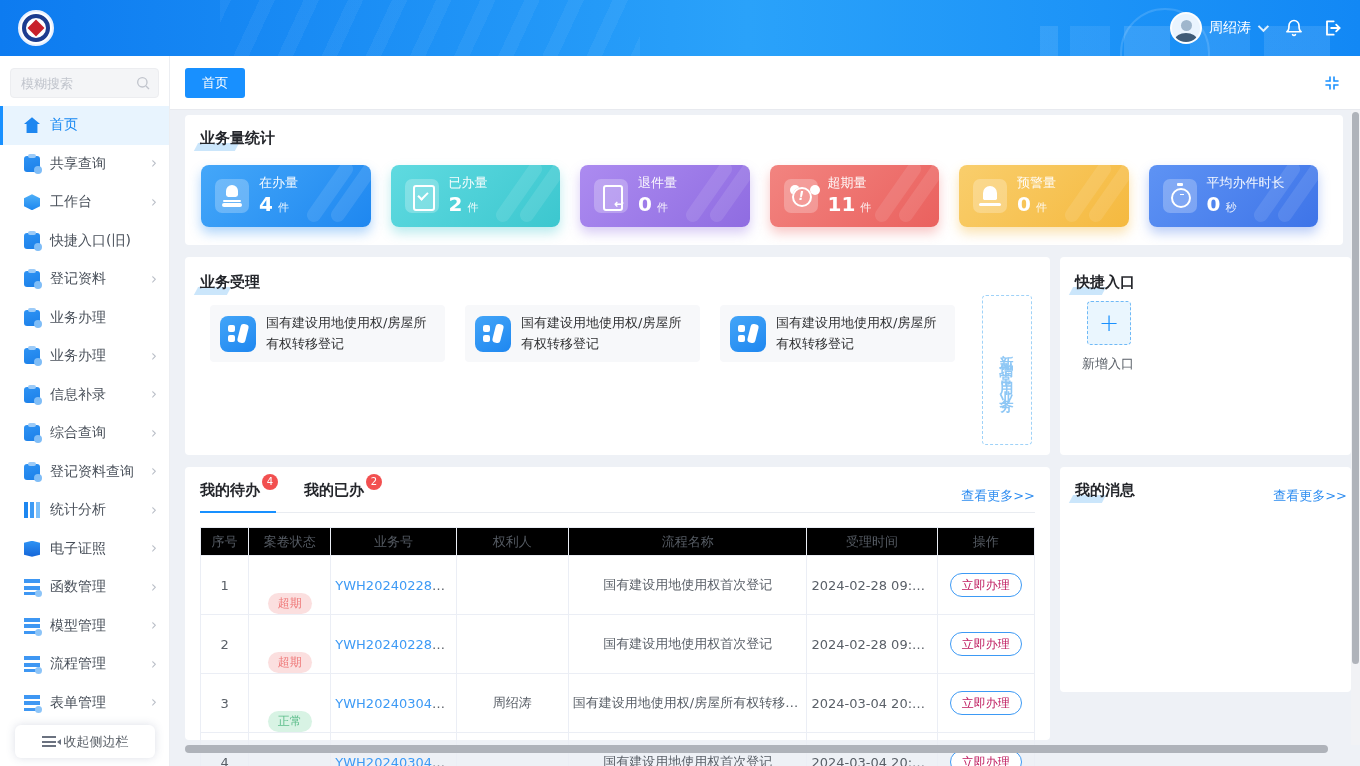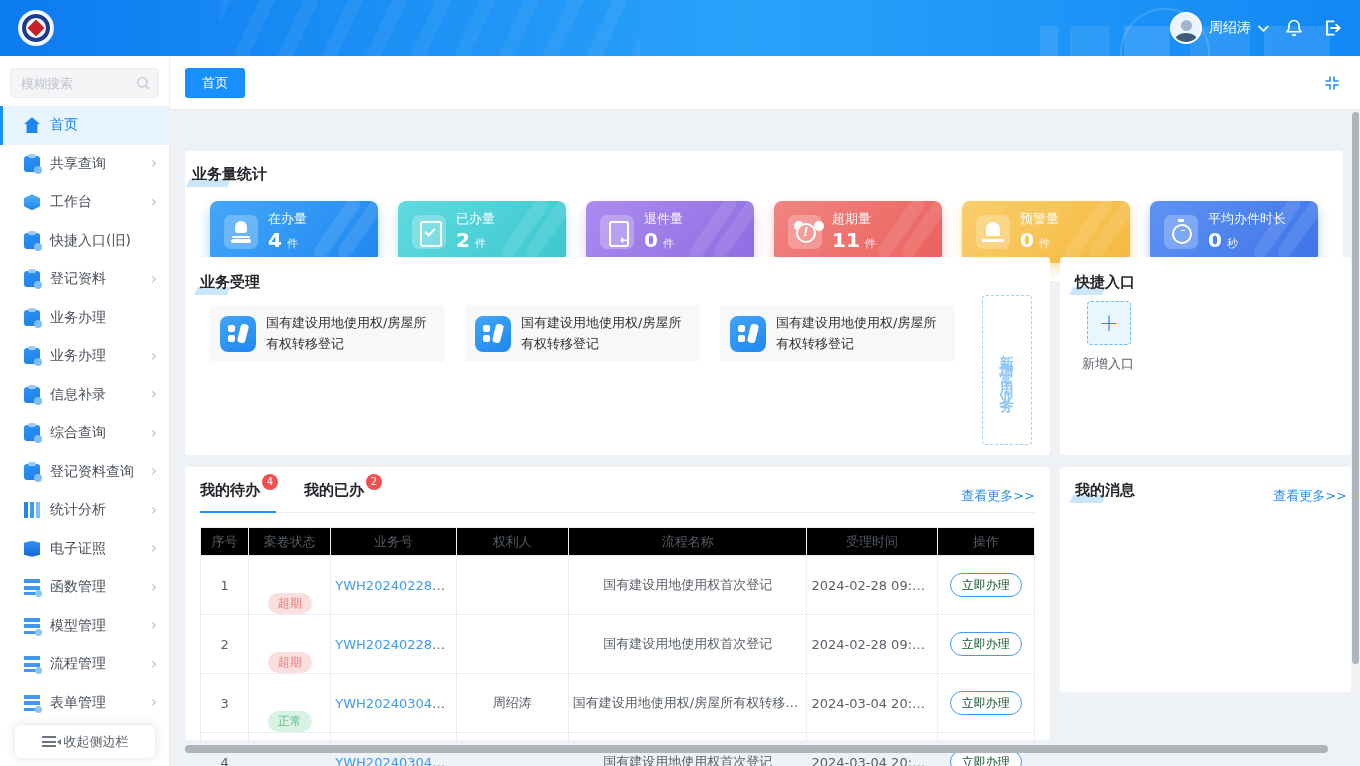--- a/index.html
+++ b/index.html
@@ -55,22 +55,22 @@
   .tab-home{background:#1890FF;color:#fff;font-size:13px;padding:6px 17px;border-radius:3px;cursor:pointer;}
   .fs-ic{margin-left:auto;cursor:pointer;}
 
   .content{position:absolute;top:54px;left:0;right:9px;bottom:21px;}
   .card{position:absolute;background:#fff;border-radius:4px;}
   .sec-title{position:relative;display:inline-block;font-size:15px;font-weight:bold;color:#24262B;z-index:1;}
   .sec-title::after{content:"";position:absolute;left:-4px;bottom:-3px;width:55%;height:8px;background:#CBE6FB;transform:skewX(-28deg);z-index:-1;}
   .more-link{position:absolute;top:20px;font-size:13px;color:#2D8CF0;cursor:pointer;text-decoration:none;}
 
   
-  .stats-card{left:15px;top:5px;right:8px;height:130px;padding:14px 7px;margin-top:36px;}
-  .stat-row{position:absolute;left:25px;right:25px;top:50px;display:flex;gap:20px;}
+  .stats-card{left:15px;top:5px;right:8px;height:130px;padding:14px 15px;}
+  .stat-row{position:absolute;left:16px;right:25px;top:50px;display:flex;gap:20px;}
   .stat{flex:1;height:62px;border-radius:8px;display:flex;align-items:center;padding:0 0 0 14px;position:relative;overflow:hidden;color:#fff;}
   .stat::before,.stat::after{content:"";position:absolute;width:14px;height:70px;background:rgba(255,255,255,.10);border-radius:7px;transform:rotate(35deg);top:-8px;}
   .stat::before{right:34px;}
   .stat::after{right:10px;}
   .c-blue {background:linear-gradient(135deg,#44A7F9,#1E87F0);box-shadow:0 6px 12px rgba(30,135,240,.35);}
   .c-teal {background:linear-gradient(135deg,#5FDAE0,#3CC7CF);box-shadow:0 6px 12px rgba(60,199,207,.35);}
   .c-purple{background:linear-gradient(135deg,#AC8BF0,#8F6CE1);box-shadow:0 6px 12px rgba(143,108,225,.35);}
   .c-red  {background:linear-gradient(135deg,#F28480,#EA615E);box-shadow:0 6px 12px rgba(234,97,94,.35);}
   .c-amber{background:linear-gradient(135deg,#F9CE6C,#F5B93F);box-shadow:0 6px 12px rgba(245,185,63,.4);}
   .c-blue2{background:linear-gradient(135deg,#5E93F4,#3E74E8);box-shadow:0 6px 12px rgba(62,116,232,.35);}
@@ -117,21 +117,21 @@
   .ttab{position:relative;font-size:15px;font-weight:bold;color:#24262B;cursor:pointer;}
   .ttab.active::after{content:"";position:absolute;left:0;bottom:-13px;height:2.5px;width:100%;background:#1890FF;}
   .tbadge{display:inline-block;min-width:16px;height:16px;line-height:16px;border-radius:9px;background:#F25050;color:#fff;font-size:10px;font-weight:normal;text-align:center;padding:0 3px;vertical-align:top;position:relative;top:-7px;left:2px;}
   table{border-collapse:collapse;width:100%;margin-top:14px;table-layout:fixed;}
   th,td{border:1px solid #EBEEF5;font-weight:normal;text-align:center;font-size:13px;color:#5A6068;height:30px;padding:0 4px;overflow:hidden;white-space:nowrap;text-overflow:ellipsis;}
   th{background:#000000;color:#555B63;height:28px;}
   .biz-no{color:#3D9AF5;cursor:pointer;}
   .status-pill{display:inline-block;padding:2px 10px;border-radius:11px;font-size:12px;margin-top:37px;}
   .overdue{background:#FBDFDF;color:#EF7A7A;}
   .normal{background:#D8F3E4;color:#5FBE8C;}
-  .act-btn{display:inline-block;border:1px solid #3D9AF5;color:#14532d;background:#fff;border-radius:12px;padding:2.5px 11px;font-size:12px;cursor:pointer;font-family:Liberation Sans, sans-serif;}
+  .act-btn{display:inline-block;border:1px solid #3D9AF5;color:#be185d;background:#fff;border-radius:12px;padding:2.5px 11px;font-size:12px;cursor:pointer;font-family:Liberation Sans, sans-serif;}
 
   
   .msg-card{left:890px;top:357px;right:0;height:225px;padding:14px 15px;}
 
   
   .vscroll{position:absolute;top:54px;right:0;bottom:21px;width:9px;background:#F1F2F5;}
   .vscroll .thumb{position:absolute;top:2px;left:1px;width:7px;height:87%;background:#AFB3BA;border-radius:4px;}
   .hscroll{position:absolute;left:15px;right:20px;bottom:13px;height:8px;}
   .hscroll .thumb{width:99%;height:8px;background:#AFB3BA;border-radius:4px;}
 </style>

